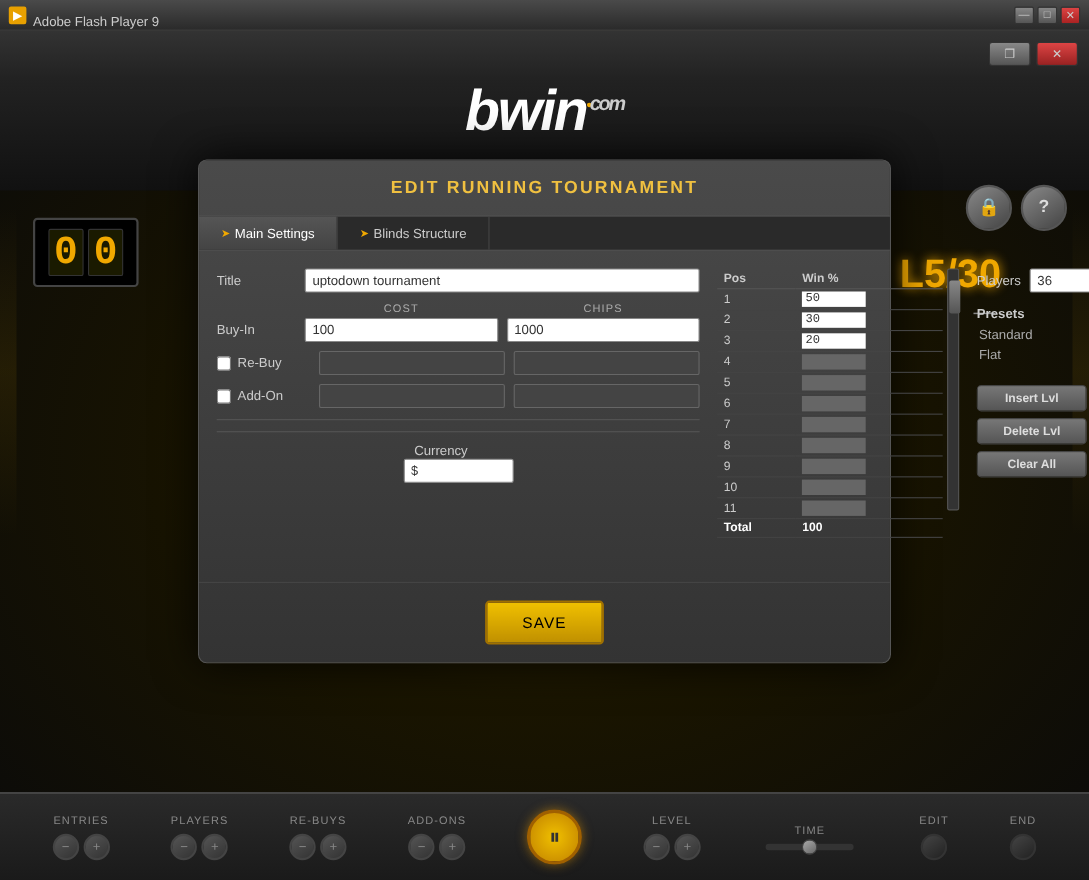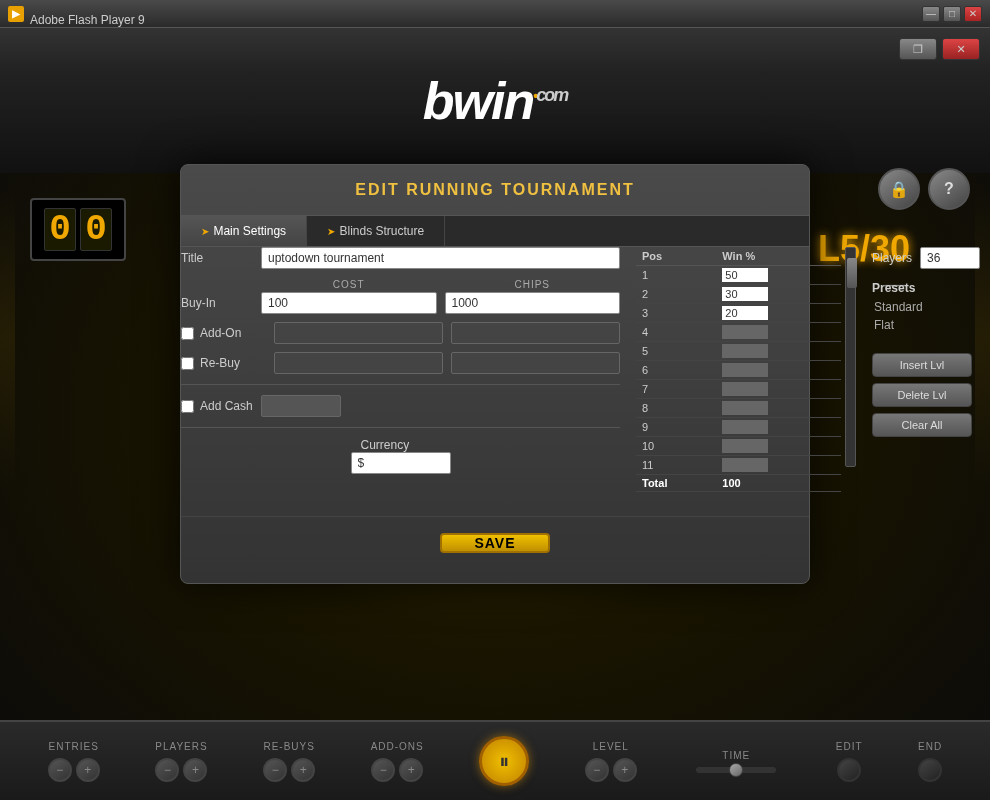--- a/index.html
+++ b/index.html
@@ -248,20 +248,21 @@
     }
     .tab.active {
       background: linear-gradient(to bottom, #555, #444);
       color: white;
     }
     .tab-arrow { color: #f0a800; font-size: 10px; }
 
     
     #modal-body {
       display: flex;
+      padding: 16px;
       gap: 16px;
     }
 
     
     #left-panel { flex: 1; }
 
     
     .form-row {
       display: flex;
       align-items: center;
@@ -392,24 +393,25 @@
     }
     .blinds-table td {
       padding: 2px 6px;
       font-size: 11px;
       color: #ccc;
       border-bottom: 1px solid #444;
     }
     .blinds-table .win-input {
       background: white;
       border: none;
-      width: 46px;
+      width: 58px;
       padding: 1px 3px;
       font-size: 11px;
       color: #333;
+      font-family: Liberation Mono, monospace;
     }
     .blinds-table .win-input.empty {
       background: #666;
       color: transparent;
     }
     .total-row td {
       font-weight: bold;
       color: #fff;
       border-top: 1px solid #666;
     }
@@ -487,35 +489,36 @@
     .action-btn {
       background: linear-gradient(to bottom, #777, #555);
       border: 1px solid #444;
       border-radius: 4px;
       color: #ddd;
       font-size: 11px;
       padding: 5px 10px;
       cursor: pointer;
       text-align: center;
       width: 100px;
+      font-weight: bold;
     }
 
     
     #modal-footer {
       display: flex;
       justify-content: center;
       gap: 12px;
       padding: 16px;
       border-top: 1px solid #444;
     }
     .footer-btn {
-      padding: 0 32px;
+      padding: 10px 32px;
       border-radius: 4px;
       font-size: 14px;
-      font-weight: bold;
+      font-weight: normal;
       cursor: pointer;
       border: 2px solid #000;
       letter-spacing: 1px;
     }
     .save-btn {
       background: linear-gradient(to bottom, #f0c000, #c09000);
       color: #000;
       border-color: #a07000;
     }
     .cancel-btn {
@@ -708,43 +711,38 @@
           </div>
 
           <div class="two-input-row">
             <span class="form-label">Buy-In</span>
             <input type="text" class="form-input" value="100" style="">
             <input type="text" class="form-input" value="1000" style="">
           </div>
 
           <div class="checkbox-row">
             <input type="checkbox" style="">
+            <span class="cb-label">Re-Buy</span>
+            <div class="cb-inputs">
+              <input type="text" class="cb-input disabled" style="">
+              <input type="text" class="cb-input disabled" style="">
+            </div>
+          </div>
+
+          <div class="checkbox-row">
+            <input type="checkbox" style="">
             <span class="cb-label">Add-On</span>
             <div class="cb-inputs">
               <input type="text" class="cb-input disabled" style="">
               <input type="text" class="cb-input disabled" style="">
             </div>
           </div>
 
-          <div class="checkbox-row">
-            <input type="checkbox" style="">
-            <span class="cb-label">Re-Buy</span>
-            <div class="cb-inputs">
-              <input type="text" class="cb-input disabled" style="">
-              <input type="text" class="cb-input disabled" style="">
-            </div>
-          </div>
-
           <hr class="separator">
 
-          <div class="add-cash-row">
-            <input type="checkbox" style="">
-            <span class="add-cash-label">Add Cash</span>
-            <input type="text" class="add-cash-input" style="">
-          </div>
 
           <hr class="separator">
 
           <div class="currency-row">
             <span class="form-label">Currency</span>
             <input type="text" class="currency-input" value="$" style="">
           </div>
         </div>
 
         <div style="display:flex; gap:8px;">

